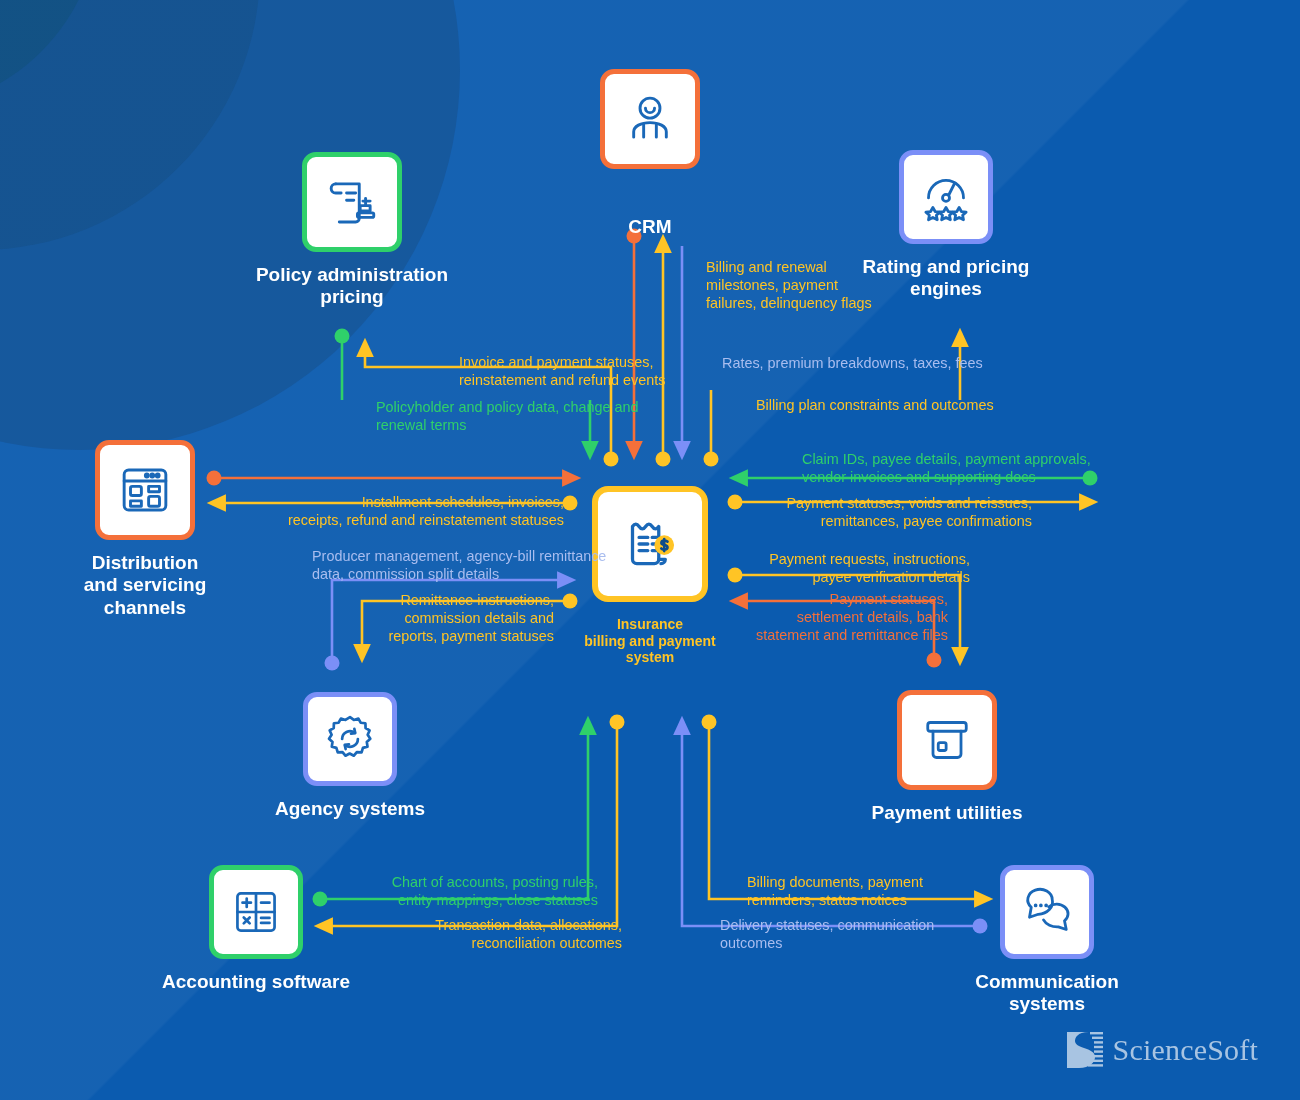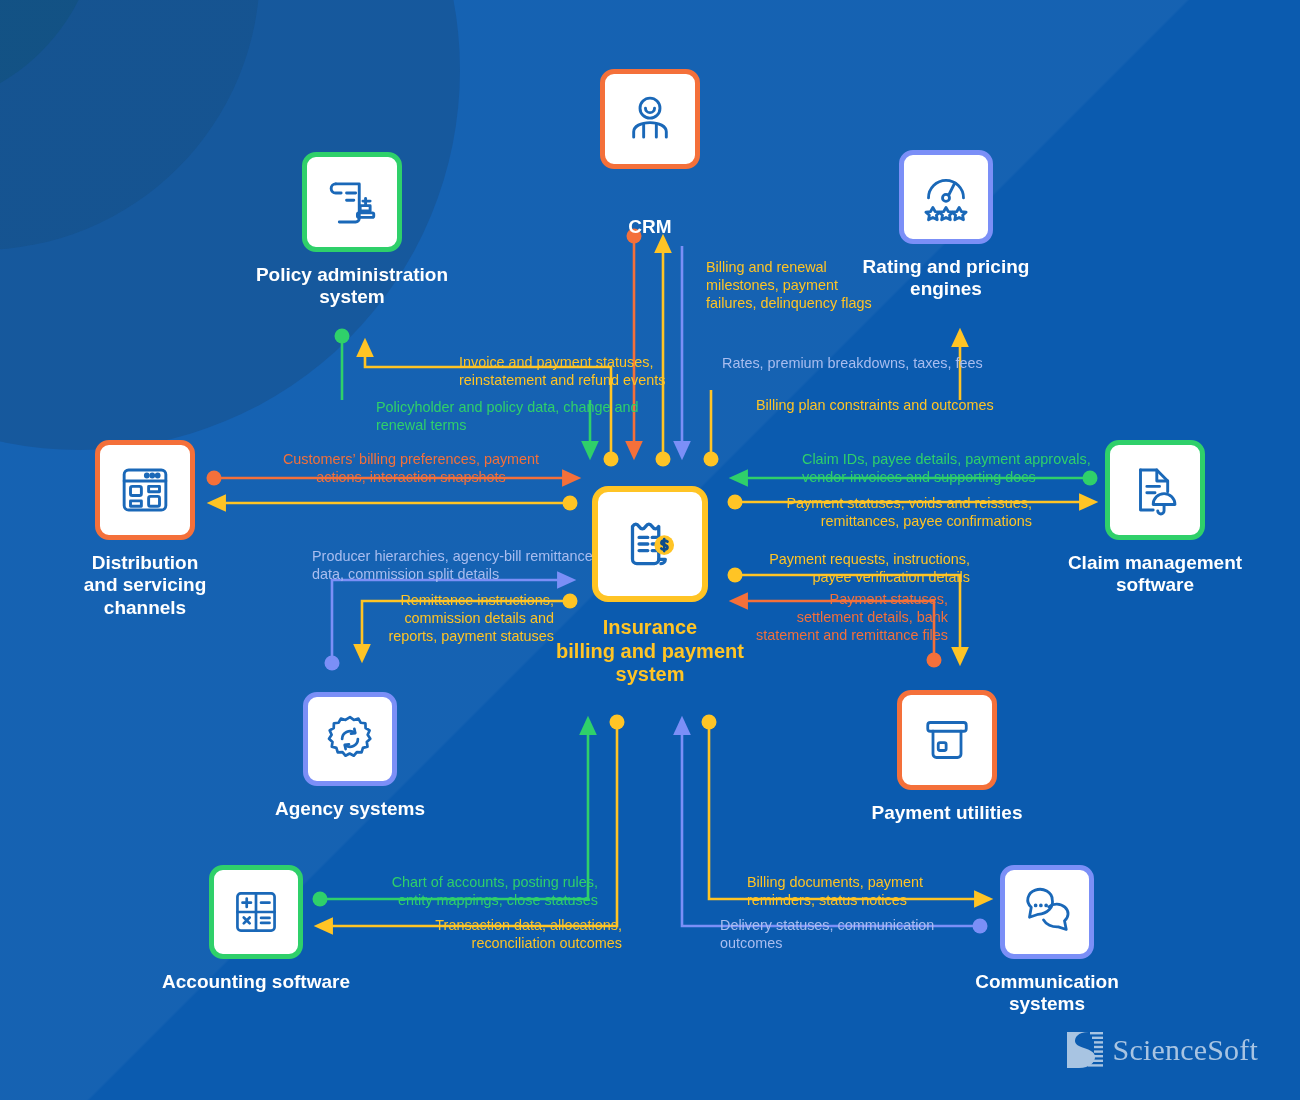--- a/index.html
+++ b/index.html
@@ -28,21 +28,21 @@
     background:#FFFFFF;border-radius:14px;display:flex;align-items:center;justify-content:center;
     box-sizing:border-box;
   }
   .node .box.sz-lg{width:100px;height:100px;border-width:5px;border-style:solid;}
   .node .box.sz-md{width:94px;height:94px;border-width:5px;border-style:solid;}
   .node .box.sz-ctr{width:116px;height:116px;border-width:6px;border-style:solid;border-radius:16px;}
   .node .caption{
     margin-top:12px;text-align:center;color:#FFFFFF;font-weight:bold;font-size:19px;line-height:1.18;
     white-space:pre-line;
   }
-  .node.center .caption{color:#FFC425;font-size:20px;margin-top:14px;}
+  .node.center .caption{color:#FFC425;font-size:14px;margin-top:14px;}
 
   
   .lbl{position:absolute;font-size:14.4px;line-height:1.26;white-space:pre-line;}
   .lbl.r{text-align:right;}
   .lbl.l{text-align:left;padding-left:44px;}
   .lbl.c{text-align:center;}
 
   
   svg.wires{position:absolute;left:0;top:0;width:1300px;height:1100px;overflow:visible;}
 
@@ -176,21 +176,21 @@
         <path d="M14 12h26v38a4 4 0 0 1-4 4H18"></path>
         <path d="M14 12a5 5 0 0 0 0 10h6"></path>
         <path d="M26 22h10M26 30h8"></path>
         <rect x="38" y="44" width="18" height="5" rx="1.5"></rect>
         <path d="M44 31l8 0"></path>
         <path d="M47 28v8"></path>
         <path d="M41 36h11v6H41z"></path>
       </svg>
     </div>
     <div class="caption">Policy administration
-system</div>
+pricing</div>
   </div>
 
   <div class="node" style="left:600px;top:69px;width:100px;gap:35px;">
     <div class="box sz-lg" style="border-color:#F4703A;">
       <svg width="58" height="58" viewBox="0 0 64 64" fill="none" stroke="#1A68B8" stroke-width="3.2" stroke-linecap="round" stroke-linejoin="round">
         <circle cx="32" cy="20" r="11"></circle>
         <path d="M27 20a5 5 0 0 0 10 0"></path>
         <path d="M14 52v-6c0-6 8-10 18-10s18 4 18 10v6"></path>
         <path d="M25 38v14M39 38v14"></path>
       </svg>
@@ -240,34 +240,20 @@
         <path d="M22 26h8M34 26h6M22 32h8M34 32h6M22 38h8M34 38h6"></path>
         <circle cx="45" cy="33" r="9" fill="#FFC425" stroke="none"></circle>
         <path d="M45 27.5v11M48 29.8c-1-1.3-5.6-1.6-5.6 1.2 0 2.6 5.6 1.4 5.6 4 0 2.7-4.6 2.5-5.7 1.1" stroke="#0B4C8C" stroke-width="2.4"></path>
       </svg>
     </div>
     <div class="caption">Insurance
 billing and payment
 system</div>
   </div>
 
-  <div class="node" style="left:1055px;top:440px;width:200px;">
-    <div class="box sz-lg" style="border-color:#2FD06A;">
-      <svg width="58" height="58" viewBox="0 0 64 64" fill="none" stroke="#1A68B8" stroke-width="3.2" stroke-linecap="round" stroke-linejoin="round">
-        <path d="M16 10h18l12 12v12"></path>
-        <path d="M16 10v44h14"></path>
-        <path d="M34 10v12h12"></path>
-        <path d="M23 28h14M23 35h9"></path>
-        <path d="M30 48a12 12 0 0 1 24 0z"></path>
-        <path d="M42 48v7a3.5 3.5 0 0 1-7 0"></path>
-      </svg>
-    </div>
-    <div class="caption">Claim management
-software</div>
-  </div>
 
   <div class="node" style="left:250px;top:692px;width:200px;">
     <div class="box sz-md" style="border-color:#7B8FF7;">
       <svg width="56" height="56" viewBox="0 0 64 64" fill="none" stroke="#1A68B8" stroke-width="3.1" stroke-linecap="round" stroke-linejoin="round">
         <path d="M32 7l4.4 3.2 5.2-1.6 2.6 4.8 5.4.6.2 5.4 4.6 2.8-2.2 5 3 4.5-4 3.6.8 5.4-5.2 1.4-1.6 5.2-5.4-.4-3.4 4.2-4.8-2.5-4.8 2.5-3.4-4.2-5.4.4-1.6-5.2-5.2-1.4.8-5.4-4-3.6 3-4.5-2.2-5 4.6-2.8.2-5.4 5.4-.6 2.6-4.8 5.2 1.6z"></path>
         <path d="M23 32a9 9 0 0 1 14.5-7.1"></path>
         <path d="M41 32a9 9 0 0 1-14.5 7.1"></path>
         <path d="M37 20.5l1 4.8-4.8.6"></path>
         <path d="M27 43.5l-1-4.8 4.8-.6"></path>
       </svg>
@@ -314,23 +300,23 @@
   <div class="lbl l" style="left:662px;top:258px;width:230px;color:#FFC425;">Billing and renewal
 milestones, payment
 failures, delinquency flags</div>
   <div class="lbl l" style="left:415px;top:353px;width:230px;color:#FFC425;">Invoice and payment statuses,
 reinstatement and refund events</div>
   <div class="lbl l" style="left:332px;top:398px;width:300px;color:#2FD06A;">Policyholder and policy data, change and
 renewal terms</div>
   <div class="lbl l" style="left:678px;top:354px;width:300px;color:#A9BDEF;">Rates, premium breakdowns, taxes, fees</div>
   <div class="lbl l" style="left:712px;top:396px;width:300px;color:#FFC425;">Billing plan constraints and outcomes</div>
 
-  <div class="lbl c" style="left:262px;top:450px;width:298px;color:#F4703A;">Customers’ billing preferences, payment
-actions, interaction snapshots</div>
-  <div class="lbl l" style="left:268px;top:547px;width:320px;color:#A9BDEF;">Producer hierarchies, agency-bill remittance
+  <div class="lbl r" style="left:246px;top:493px;width:318px;color:#FFC425;">Installment schedules, invoices,
+receipts, refund and reinstatement statuses</div>
+  <div class="lbl l" style="left:268px;top:547px;width:320px;color:#A9BDEF;">Producer management, agency-bill remittance
 data, commission split details</div>
   <div class="lbl r" style="left:350px;top:591px;width:204px;color:#FFC425;">Remittance instructions,
 commission details and
 reports, payment statuses</div>
 
   <div class="lbl l" style="left:758px;top:450px;width:320px;color:#2FD06A;">Claim IDs, payee details, payment approvals,
 vendor invoices and supporting docs</div>
   <div class="lbl r" style="left:752px;top:494px;width:280px;color:#FFC425;">Payment statuses, voids and reissues,
 remittances, payee confirmations</div>
   <div class="lbl r" style="left:740px;top:550px;width:230px;color:#FFC425;">Payment requests, instructions,

